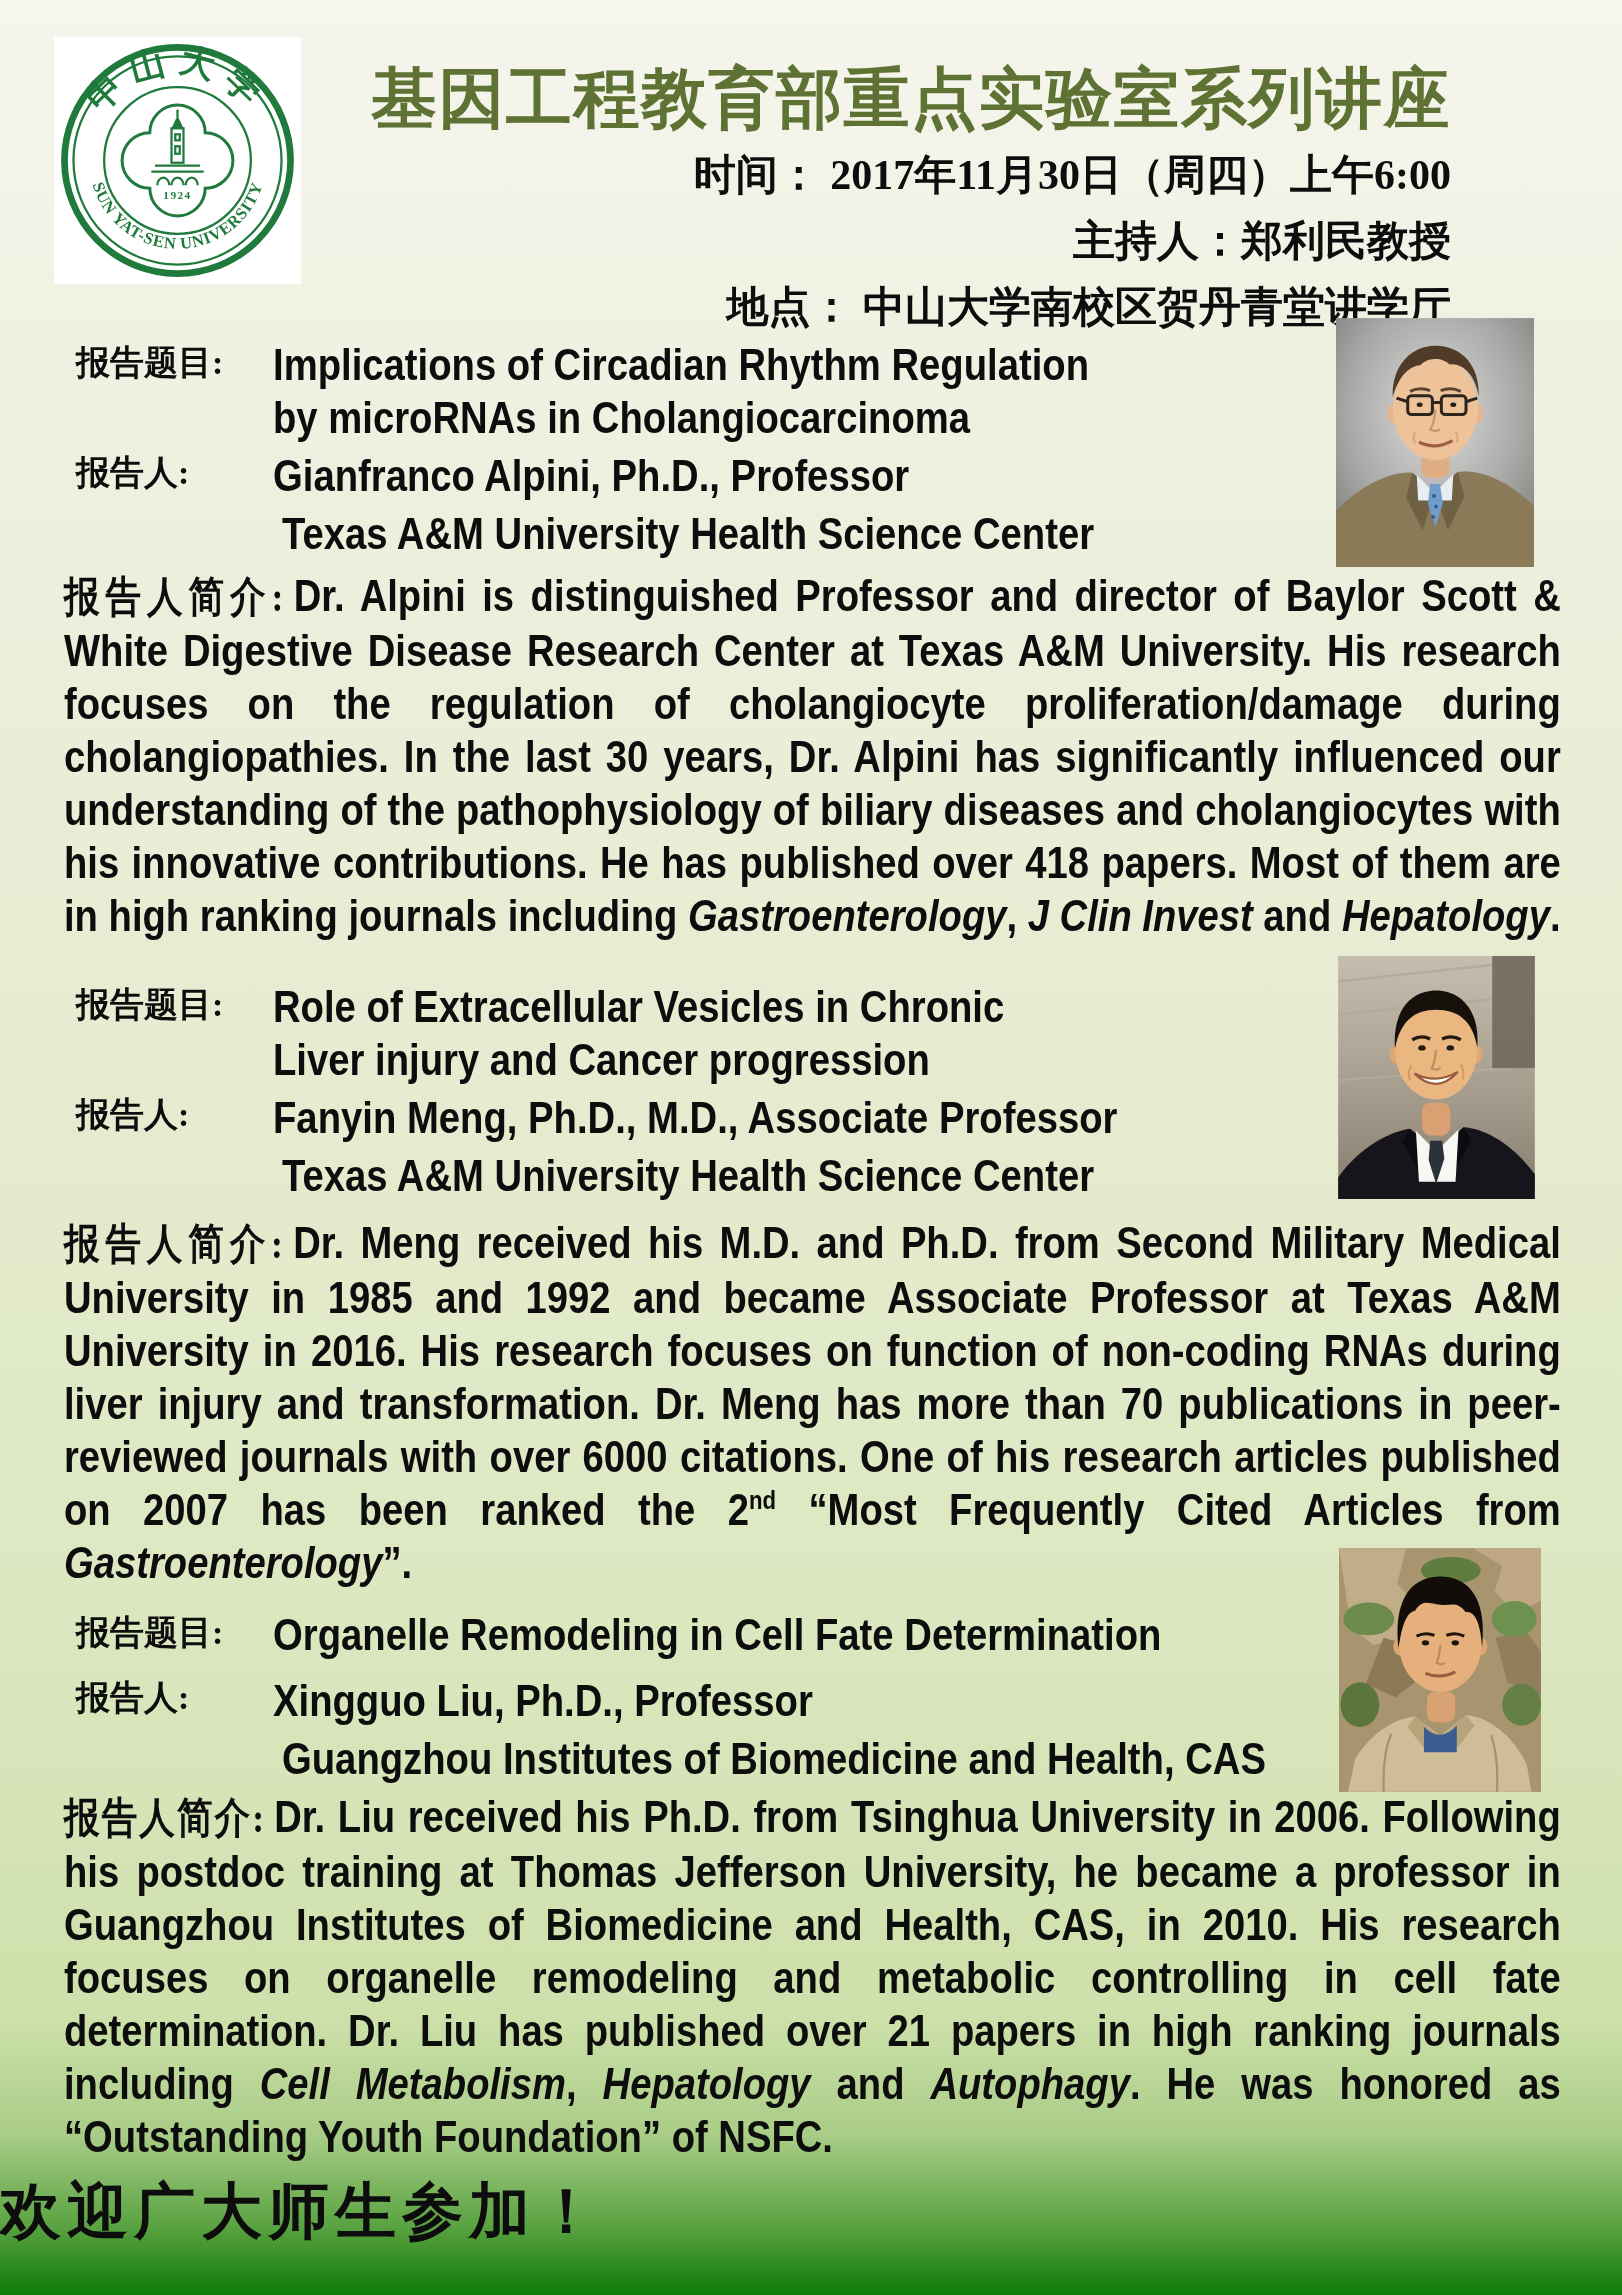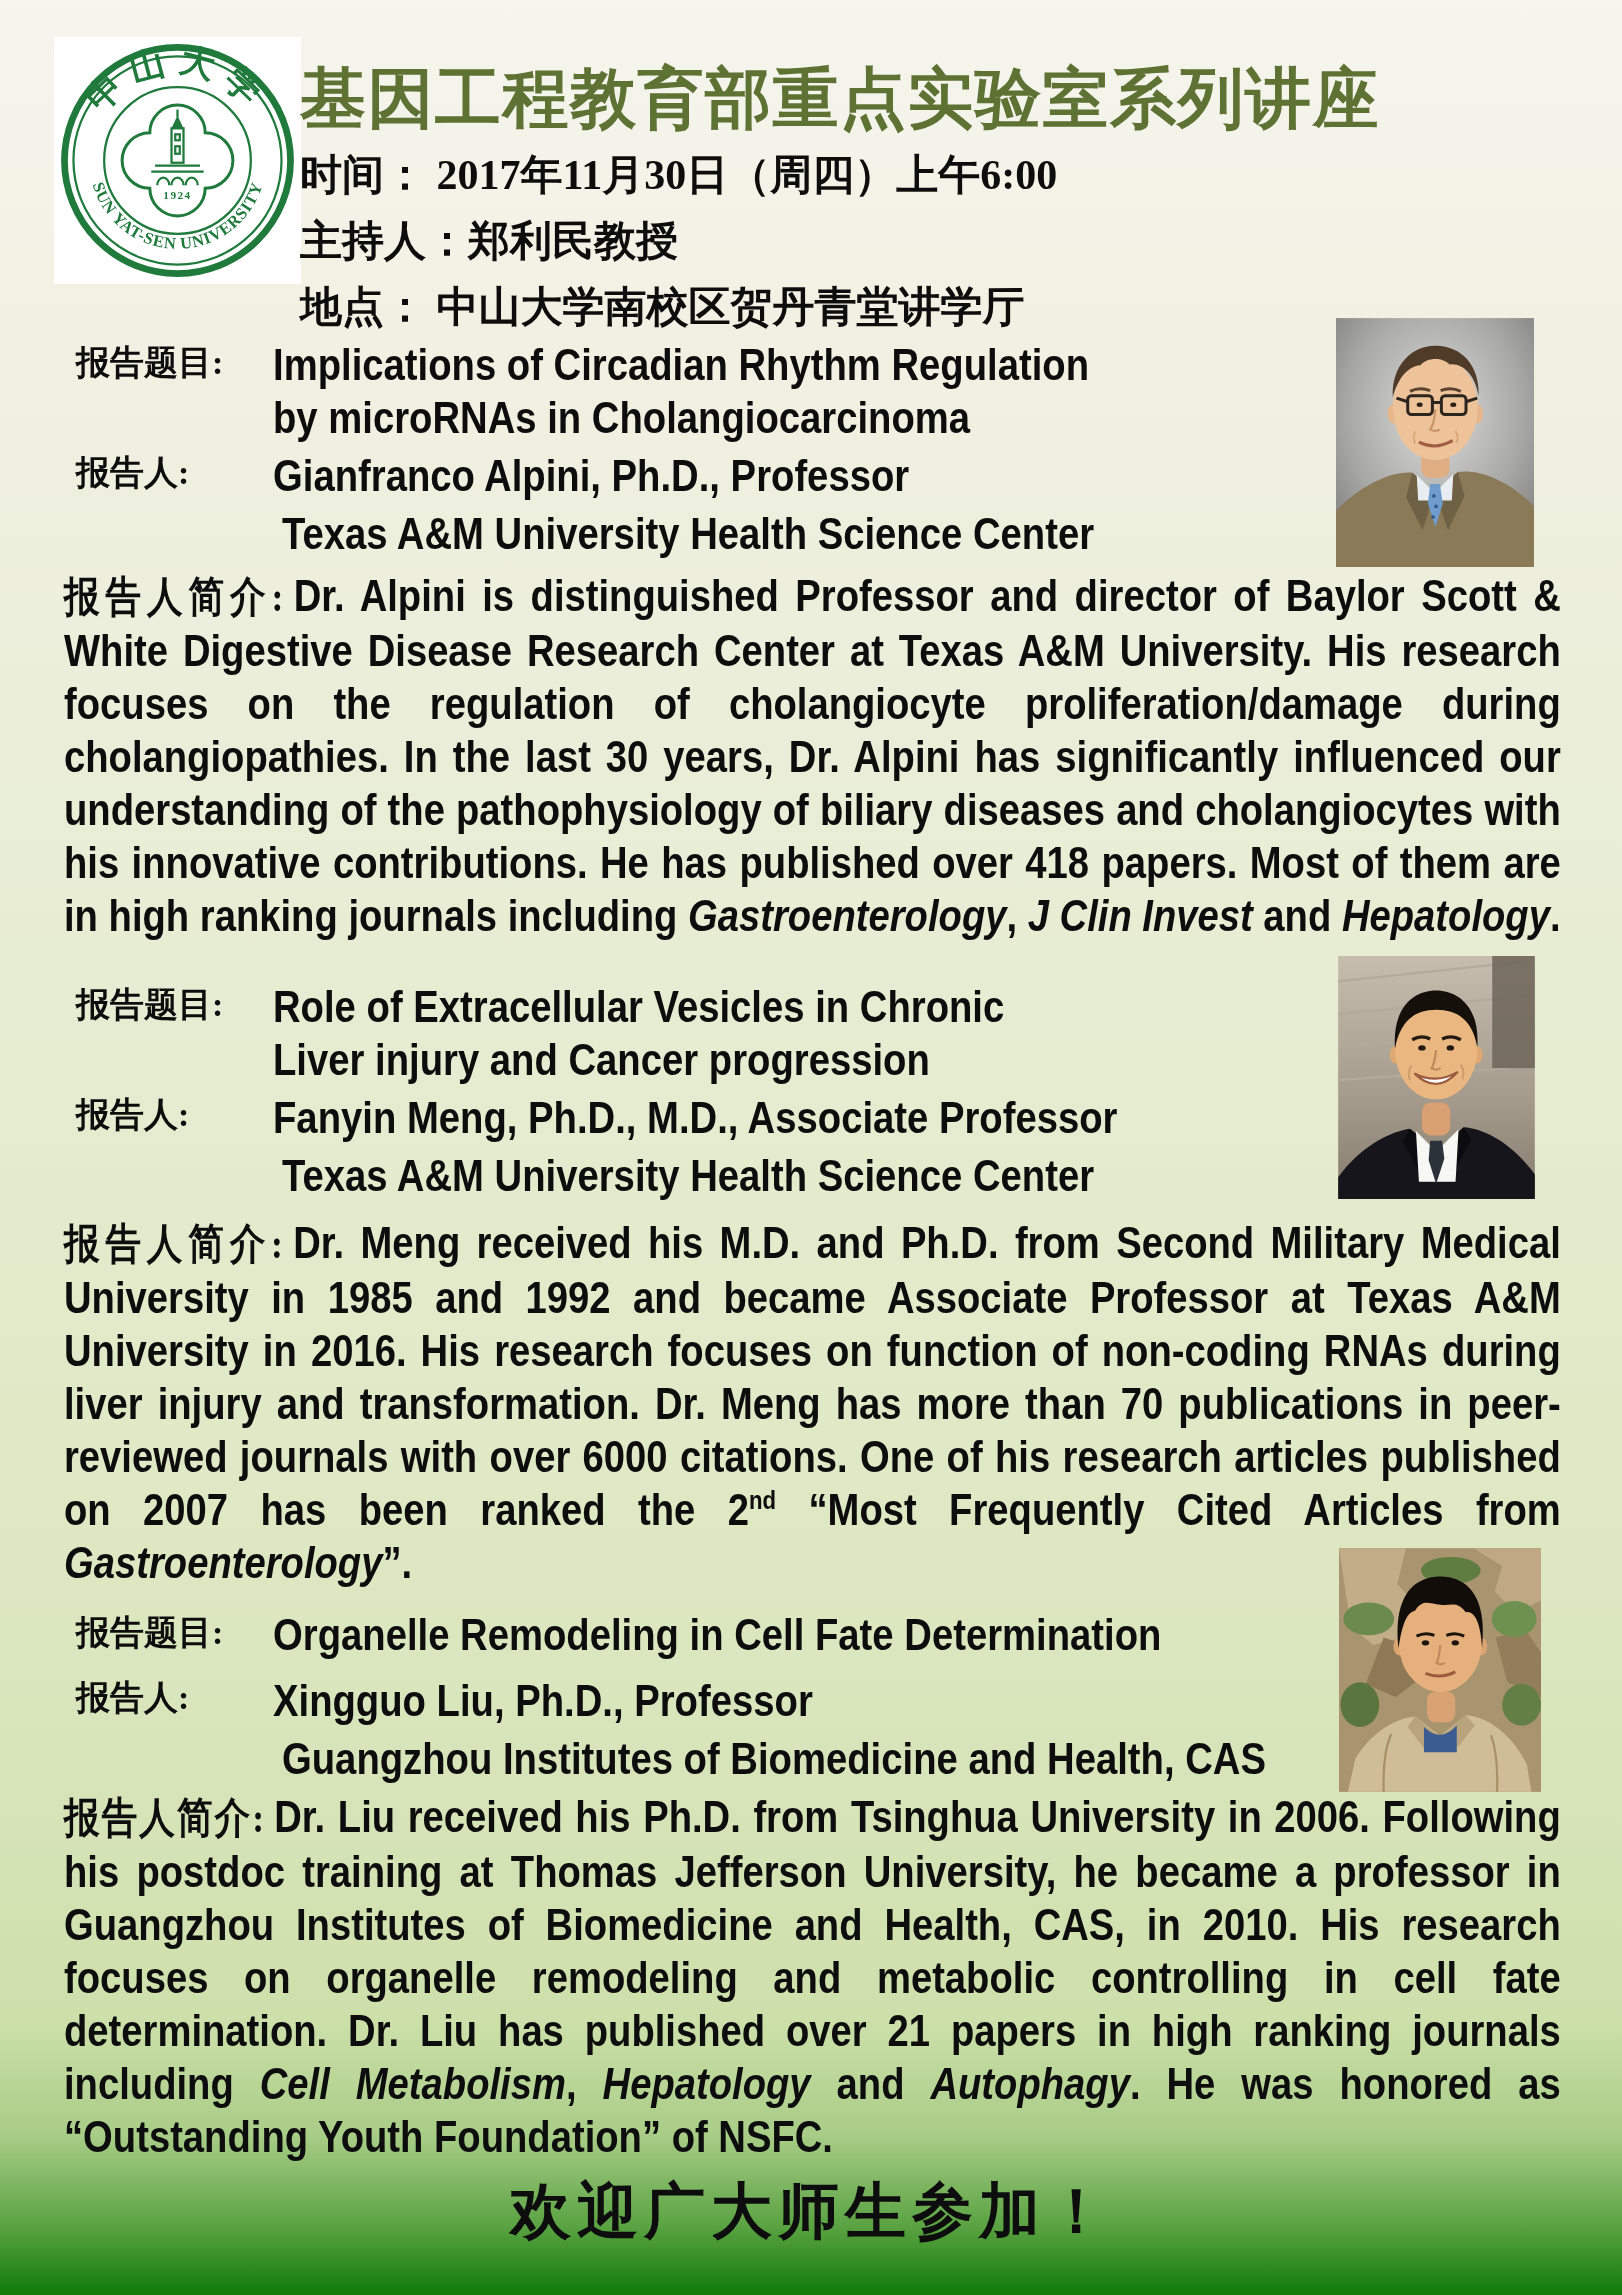--- a/index.html
+++ b/index.html
@@ -16,21 +16,21 @@
   }
   
   .logo-box{position:absolute;left:54px;top:37px;width:247px;height:247px;background:#ffffff;}
   .seal{width:247px;height:247px;display:block;}
   .sg{stroke:var(--brand-green,#1f7a3c);fill:none;}
   .fg{fill:var(--brand-green,#1f7a3c);}
   .seal-cn{font-family:"Liberation Serif",serif;font-weight:700;font-size:46px;letter-spacing:14px;}
   .seal-latin{font-family:"Liberation Serif",serif;font-weight:700;font-size:22px;letter-spacing:1px;}
   .seal-year{font-family:"Liberation Serif",serif;font-weight:700;font-size:15px;letter-spacing:2px;}
   
-  .header{position:absolute;left:300px;top:54px;width:1151px;}
+  .header{position:absolute;left:300px;top:54px;width:1151px;text-align:right;}
   .main-title{
     font-size:66px;font-weight:700;line-height:88px;letter-spacing:1.5px;
     color:var(--title-olive,#5e7233);
     font-family:"Liberation Sans",sans-serif;white-space:nowrap;
   }
   .info-line{
     font-family:"Liberation Serif",serif;font-weight:700;
     font-size:42px;line-height:66px;white-space:nowrap;
   }
   .info-line:first-of-type{margin-top:10.5px;}
@@ -61,21 +61,21 @@
     font-family:"Liberation Sans",sans-serif;
     font-size:45px;line-height:53px;font-weight:700;text-align:justify;
   }
   .lbl-bio{font-family:"Liberation Serif",serif;font-size:42px;margin-right:12px;}
   .bio sup{font-size:58%;line-height:0;}
   .it{font-style:italic;}
   
   .photo{position:absolute;display:block;}
   
   .welcome{
-    position:absolute;top:2171px;left:0;width:100%;text-align:center;
+    position:absolute;top:2171px;left:0;width:100%;text-align:left;
     font-family:"Liberation Serif",serif;font-weight:700;font-size:61px;letter-spacing:6px;
   }
 </style>
 </head>
 <body>
 
 <div class="poster">
 
   <div class="logo-box">
     <svg class="seal" viewBox="0 0 330 330">

